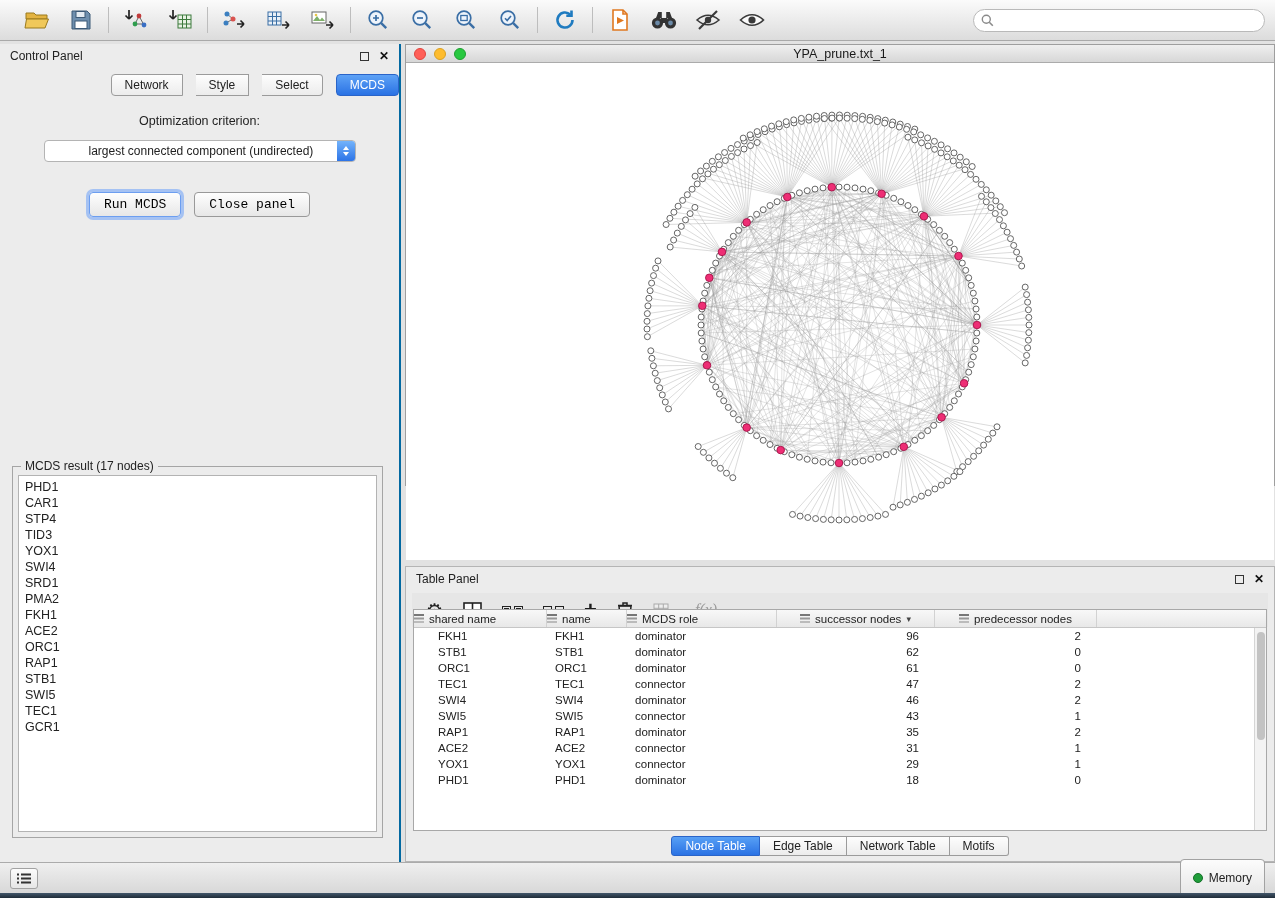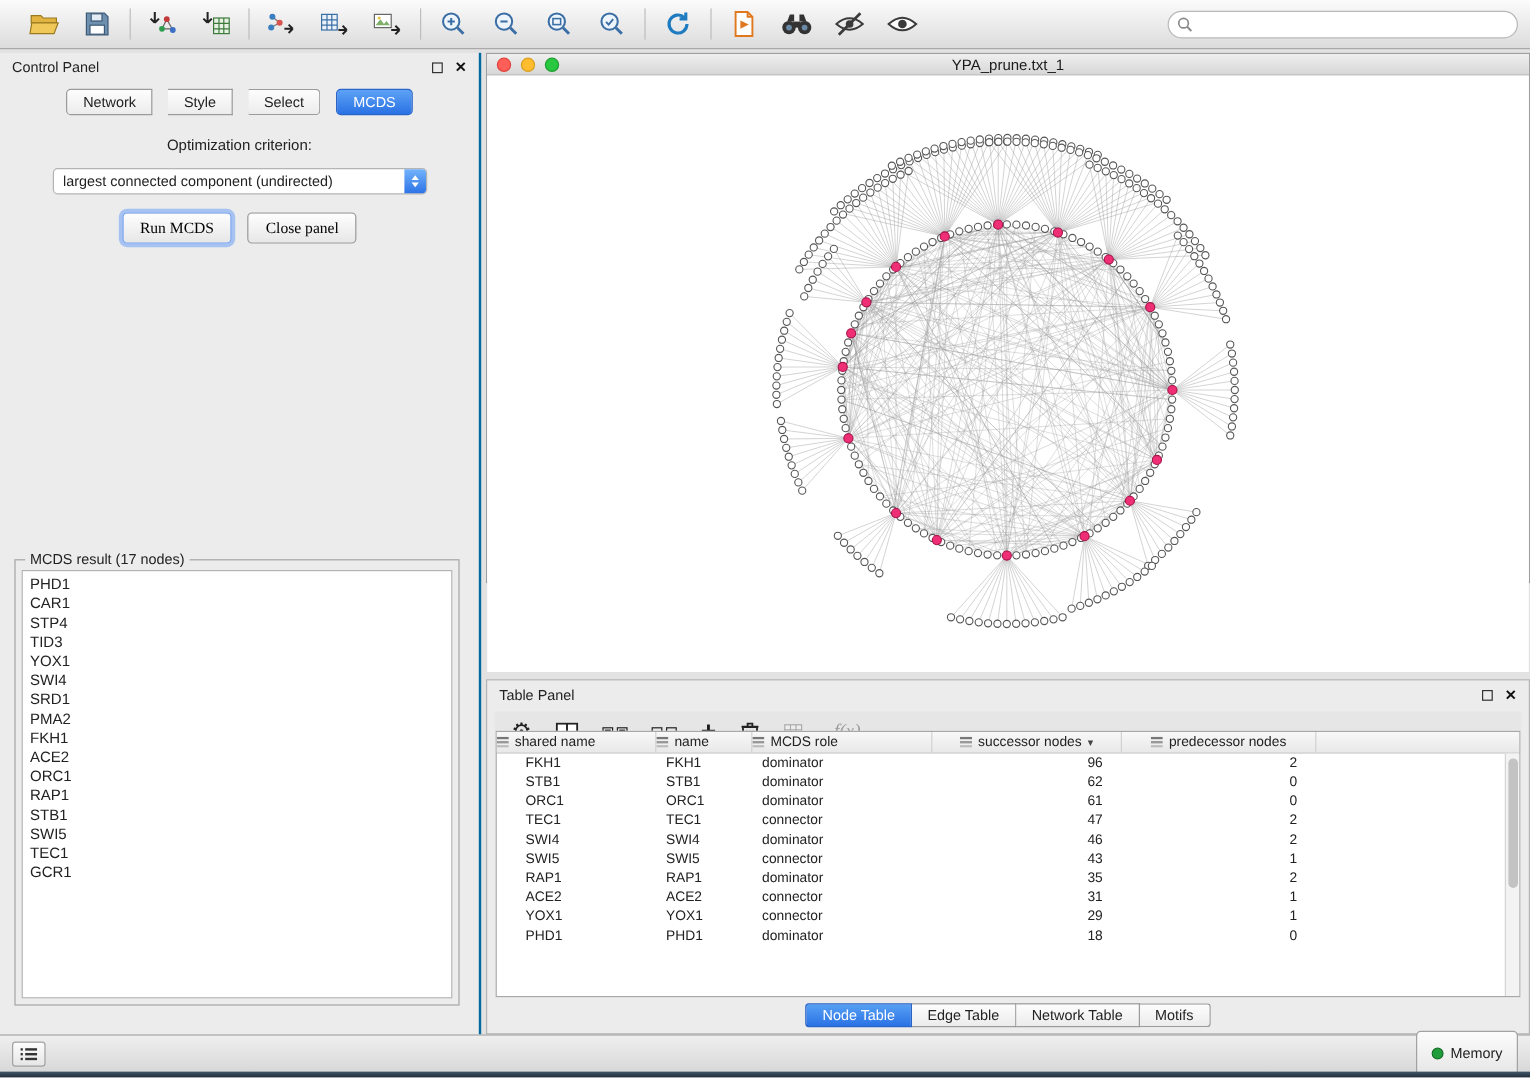--- a/index.html
+++ b/index.html
@@ -17,38 +17,38 @@
     border-radius:12px; display:flex; align-items:center; padding:0 7px; gap:5px; }
   .search-box input { border:none; outline:none; flex:1; font-size:12px; font-family:"Liberation Sans",sans-serif; background:transparent; }
 
   
   .control-panel { position:absolute; left:0; top:44px; width:401px; bottom:36px;
     background:#ececec; border-right:2px solid #0369a1; }
   .panel-header { height:24px; display:flex; align-items:center; padding:0 10px; font-size:12px; }
   .panel-header .spacer { flex:1; }
   .win-float { width:9px; height:9px; border:1.5px solid #333; margin-right:10px; cursor:default; }
   .win-close { font-size:12px; font-weight:bold; color:#111; cursor:default; line-height:1; }
-  .cp-tabs { display:flex; justify-content:center; margin-top:6px;gap:13px; }
+  .cp-tabs { display:flex; justify-content:flex-end; margin-top:6px;gap:13px; }
   .tab { padding:3px 13px; font-size:12px; background:linear-gradient(#fdfdfd,#ececec);
     border:1px solid #9b9b9b; border-left:none; cursor:default; }
   .tab:first-child { border-left:1px solid #9b9b9b; border-radius:4px 0 0 4px; }
   .tab.last { border-radius:0 4px 4px 0; }
   .tab.active { background:linear-gradient(#5da2f6,#2a72e4); border:1px solid #2a64c8; color:#fff; border-radius:4px; }
   .cp-body { padding-top:18px; text-align:center; }
   .opt-label { font-size:12.5px; margin-bottom:12px; }
   .combo { width:312px; height:22px; margin:0 auto; background:#fff; border:1px solid #b4b4b4; border-radius:4px;
     display:flex; align-items:center; cursor:default; }
-  .combo-text { flex:1; text-align:left; padding-left:8px; font-size:12px; white-space:nowrap; overflow:hidden; }
+  .combo-text { flex:1; text-align:left; padding-left:8px; font-size:12px; white-space:nowrap; overflow:hidden;margin-left:36px; }
   .combo-arrows { width:18px; height:20px; border-radius:0 3px 3px 0;
     background:linear-gradient(#73b3fb,#2d74e7); display:flex; flex-direction:column; align-items:center; justify-content:center; gap:2px; }
   .arr-up { width:0; height:0; border-left:3.5px solid transparent; border-right:3.5px solid transparent; border-bottom:4px solid #fff; }
   .arr-dn { width:0; height:0; border-left:3.5px solid transparent; border-right:3.5px solid transparent; border-top:4px solid #fff; }
   .cp-buttons { margin-top:15px; display:flex; justify-content:center; gap:13px; }
   .btn { padding:4px 14px; font-size:13px; background:linear-gradient(#fefefe,#e7e7e7);
-    border:1px solid #999; border-radius:4px; cursor:default; font-family:Liberation Serif, serif; }
+    border:1px solid #999; border-radius:4px; cursor:default; font-family:Liberation Mono, monospace;margin-top:15px; }
   .btn.focused { box-shadow:0 0 0 3px rgba(108,160,250,.55); border-color:#6c9ef0; }
   .result-fieldset { position:absolute; left:12px; right:16px; top:422px; bottom:24px;
     border:1px solid #a5a5a5; }
   .result-legend { position:absolute; top:-8px; left:8px; background:#ececec; padding:0 4px; font-size:12px; }
   .result-list { position:absolute; left:5px; right:5px; top:8px; bottom:5px; background:#fff;
     border:1px solid #b3b3b3; overflow:hidden; padding:3px 6px; text-align:left; }
   .mcds-item { font-size:12.5px; line-height:16px; cursor:default; }
 
   
   .network-window { position:absolute; left:405px; top:44px; right:0; height:442px;

